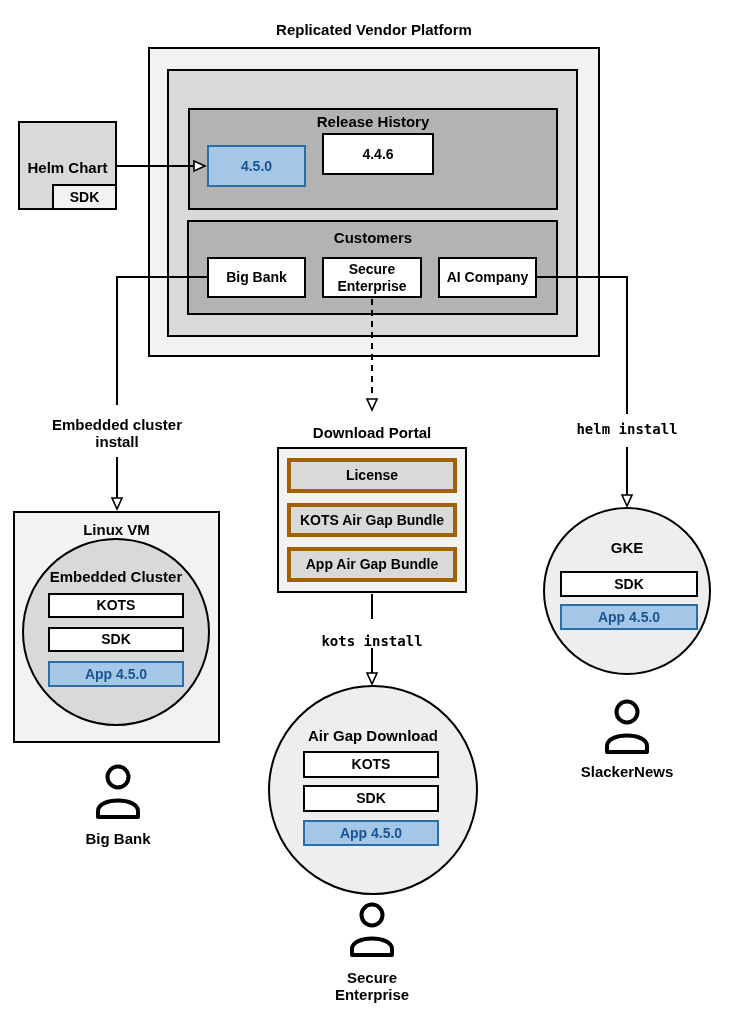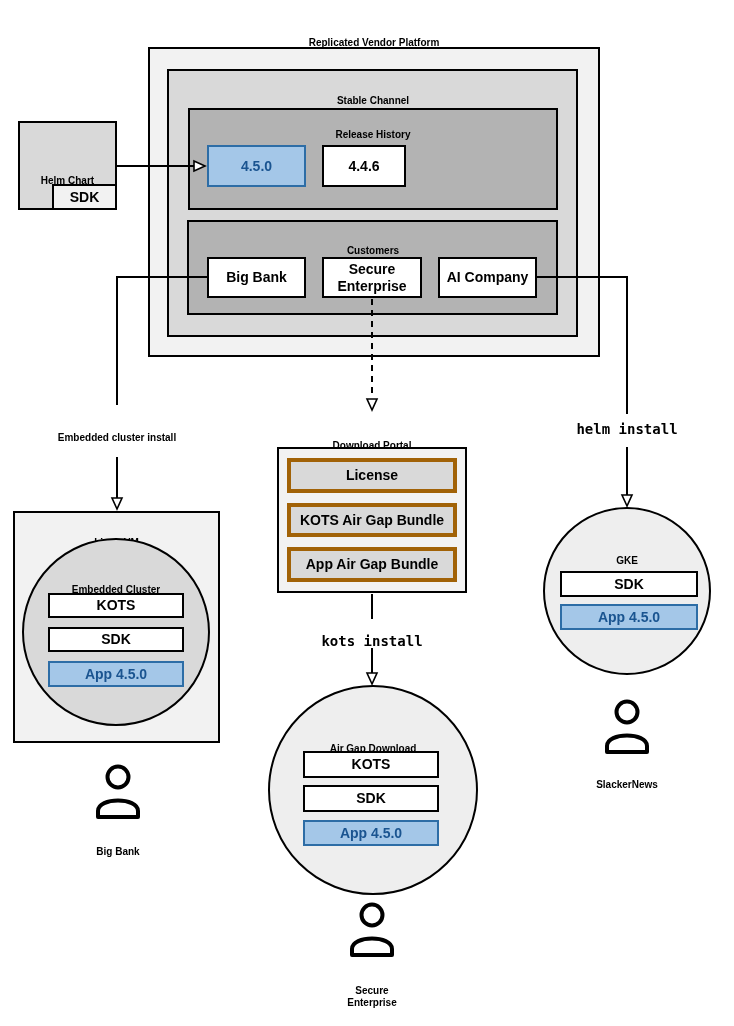--- a/index.html
+++ b/index.html
@@ -1,46 +1,45 @@
 <!DOCTYPE html>
 <html><head>
 <meta charset="utf-8">
 <style>
   html,body{margin:0;padding:0;background:#fff;}
   .canvas{position:relative;width:734px;height:1026px;background:#ffffff;
           font-family:"Liberation Sans",sans-serif;overflow:hidden;}
   .abs{position:absolute;box-sizing:border-box;}
   .frame{border:2px solid #000;}
-  .lbl{font-weight:bold;font-size:10px;color:#000;text-align:center;line-height:1.15;margin-top:16px;}
+  .lbl{font-weight:bold;font-size:15px;color:#000;text-align:center;line-height:1.15;}
   .cell{display:flex;align-items:center;justify-content:center;font-weight:bold;
         font-size:14px;color:#000;text-align:center;line-height:1.15;}
   .white{background:#ffffff;border:2px solid #000;}
   .blue{background:var(--blue-fill);border:2px solid var(--blue-border);color:var(--blue-text);}
   .grayitem{background:var(--gray-mid);border:4px solid #a16207;}
   .circle{border-radius:50%;border:2px solid #000;}
   .mono{font-family:"DejaVu Sans Mono","Liberation Mono",monospace;font-weight:bold;
         font-size:14px;color:#000;text-align:center;}
   svg.overlay{position:absolute;left:0;top:0;z-index:10;pointer-events:none;}
   .person{z-index:5;}
 </style>
 </head>
 <body style="--gray-light: #f2f2f2; --gray-mid: #d9d9d9; --gray-dark: #b3b3b3; --circle-light: #eeeeee; --blue-fill: #a4c7e8; --blue-border: #2d6da6; --blue-text: #1a5490; --line: #000000;">
 
 <div class="canvas">
 
   <div class="abs lbl" style="left:174px;top:21px;width:400px;">Replicated Vendor Platform</div>
   <div class="abs frame" style="left:148px;top:47px;width:452px;height:310px;background:var(--gray-light);"></div>
 
   <div class="abs frame" style="left:167px;top:69px;width:411px;height:268px;background:var(--gray-mid);"></div>
-  <div class="abs lbl" style="left:173px;top:79px;width:400px;">Stable Channel</div>
 
   <div class="abs frame" style="left:188px;top:108px;width:370px;height:102px;background:var(--gray-dark);"></div>
   <div class="abs lbl" style="left:173px;top:113px;width:400px;">Release History</div>
   <div class="abs cell blue" style="left:207px;top:145px;width:99px;height:42px;">4.5.0</div>
-  <div class="abs cell white" style="left:322px;top:145px;width:84px;height:42px;">4.4.6</div>
+  <div class="abs cell white" style="left:322px;top:133px;width:112px;height:42px;">4.4.6</div>
 
   <div class="abs frame" style="left:187px;top:220px;width:371px;height:95px;background:var(--gray-dark);"></div>
   <div class="abs lbl" style="left:173px;top:229px;width:400px;">Customers</div>
   <div class="abs cell white" style="left:207px;top:257px;width:99px;height:41px;">Big Bank</div>
   <div class="abs cell white" style="left:322px;top:257px;width:100px;height:41px;">Secure Enterprise</div>
   <div class="abs cell white" style="left:438px;top:257px;width:99px;height:41px;">AI Company</div>
 
   <div class="abs frame" style="left:18px;top:121px;width:99px;height:89px;background:var(--gray-mid);"></div>
   <div class="abs lbl" style="left:18px;top:159px;width:99px;">Helm Chart</div>
   <div class="abs cell" style="left:52px;top:184px;width:65px;height:26px;background:var(--gray-light);border:2px solid #000;">SDK</div>

